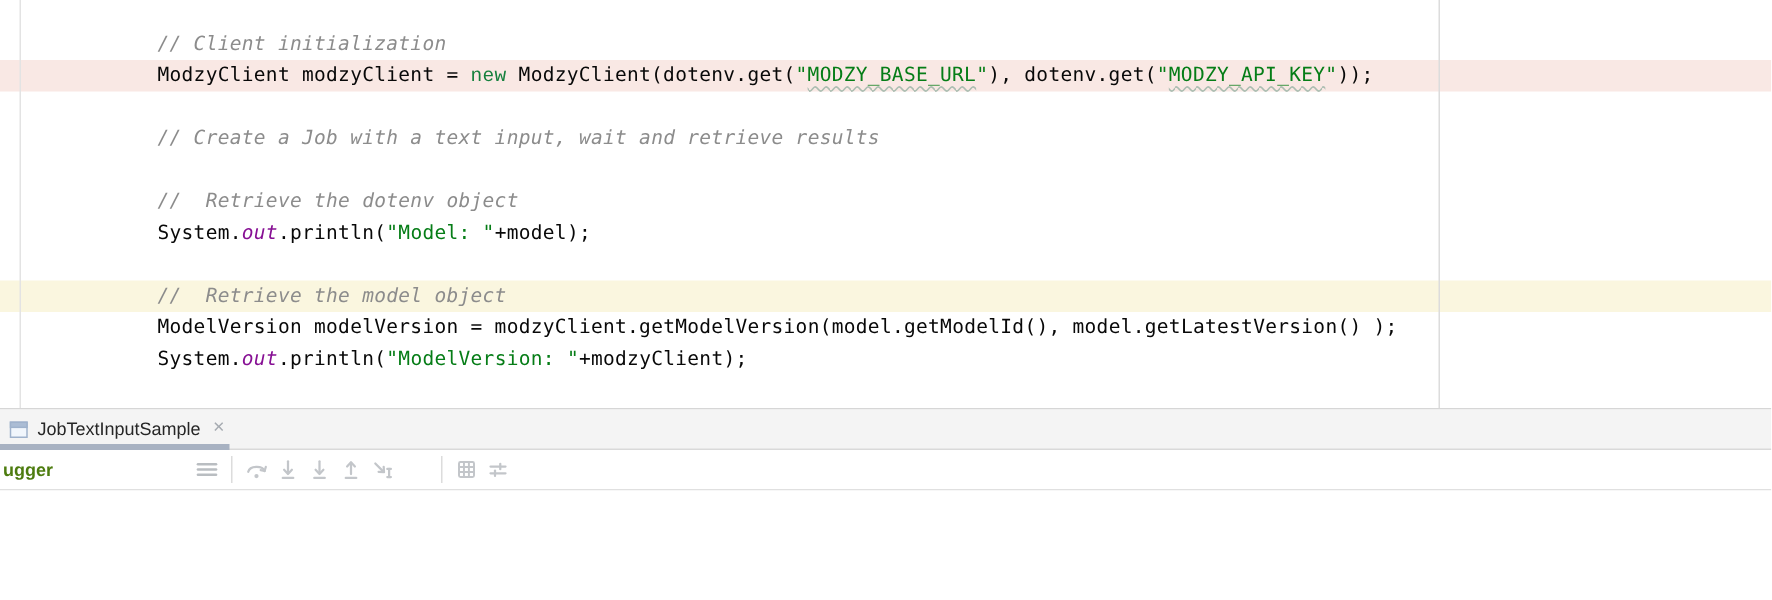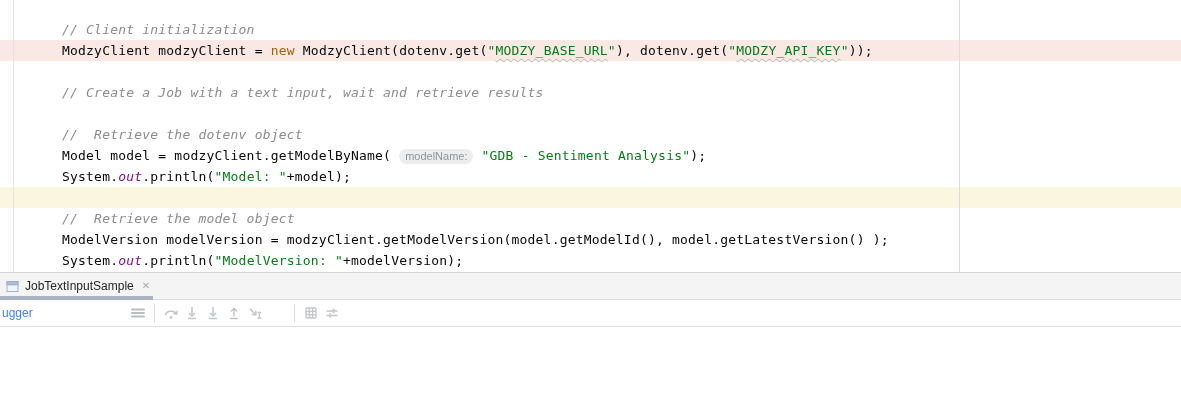--- a/index.html
+++ b/index.html
@@ -11,44 +11,44 @@
           border-bottom:1px solid #D6D6D6;box-sizing:content-box;}
   .hl-layer{position:absolute;inset:0;z-index:0;}
   .hl{position:absolute;left:0;width:100%;height:21px;}
   .hl-pink{background:#F9E8E4;}
   .hl-yellow{background:#FAF6DF;}
   .gutter-line{position:absolute;left:13px;top:0;height:272px;width:1px;background:#E3E3E3;z-index:2;}
   .margin-guide{position:absolute;left:959px;top:0;height:272px;width:1px;background:#DCDCDC;z-index:2;}
   .code-area{position:absolute;left:62px;top:19px;right:0;z-index:3;
              font-family:"DejaVu Sans Mono","Liberation Mono",monospace;
              font-size:13px;letter-spacing:0.2px;color:#080808;}
-  .code-line{height:21px;line-height:21px;white-space:pre;}
+  .code-line{height:21px;line-height:21px;white-space:pre;margin-left:43px;}
   .seg-comment{color:#8C8C8C;font-style:italic;}
-  .seg-keyword{color:#a16207;}
+  .seg-keyword{color:#15803d;font-family:Liberation Mono, monospace;}
   .seg-string{color:#067D17;}
   .seg-string_typo{color:#067D17;text-decoration:underline wavy 1px #ABBDB1;text-underline-offset:3px;}
   .seg-field{color:#871094;font-style:italic;}
   .seg-hint{display:inline-block;background:#EDEDED;color:#8F9398;
             font-family:"Liberation Sans",sans-serif;font-size:11px;letter-spacing:0;
             border-radius:8px;padding:0 6px;line-height:15px;height:15px;vertical-align:middle;}
 
   
   .session-tabbar{position:absolute;left:0;top:273px;width:1181px;height:26px;background:#F4F4F4;
                   border-bottom:1px solid #D9D9D9;}
   .session-tab{position:absolute;left:0;top:0;height:26px;width:153px;display:flex;align-items:center;
                padding-left:6px;box-sizing:border-box;cursor:default;}
   .session-label{font-size:12px;color:#262626;margin:0 8px 0 6px;white-space:nowrap;}
   .tab-close{color:#A6ABB1;font-size:10px;line-height:10px;}
   .session-underline{position:absolute;left:0;bottom:-1px;width:153px;height:4px;background:#A8B2C2;}
 
   
   .view-tabbar{position:absolute;left:0;top:300px;width:1181px;height:26px;background:#ffffff;
                border-bottom:1px solid #E0E0E0;}
   .tab-debugger{position:absolute;left:2px;top:0;height:26px;line-height:26px;
-                font-size:12px;font-weight:400;color:#3b82f6;}
+                font-size:12px;font-weight:700;color:#4d7c0f;}
   .tab-console{position:absolute;left:45px;top:0;width:82px;height:26px;display:flex;
                align-items:center;justify-content:center;gap:5px;font-size:12px;font-weight:600;color:#1F1F1F;margin-top:32px;}
   .console-underline{position:absolute;left:0;bottom:0;width:82px;height:3px;background:#93A0B4;}
   .toolbar{position:absolute;left:130px;top:0;height:26px;display:flex;align-items:center;gap:5px;}
   .tbtn{width:16px;height:16px;color:#C3C6CA;display:flex;align-items:center;justify-content:center;}
   .tbtn svg{display:block;}
   .tsep{width:1px;height:18px;background:#DCDCDC;margin:0 3px;}
   .gap-before{margin-left:26px;}
 
   
@@ -66,26 +66,25 @@
       </div>
     <div class="gutter-line"></div>
     <div class="margin-guide"></div>
     <div class="code-area">
         <div class="code-line"><span class="seg-comment">// Client initialization</span></div>
         <div class="code-line"><span class="seg-plain">ModzyClient modzyClient = </span><span class="seg-keyword">new</span><span class="seg-plain"> ModzyClient(dotenv.get(</span><span class="seg-string">"</span><span class="seg-string_typo">MODZY_BASE_URL</span><span class="seg-string">"</span><span class="seg-plain">), dotenv.get(</span><span class="seg-string">"</span><span class="seg-string_typo">MODZY_API_KEY</span><span class="seg-string">"</span><span class="seg-plain">));</span></div>
         <div class="code-line"></div>
         <div class="code-line"><span class="seg-comment">// Create a Job with a text input, wait and retrieve results</span></div>
         <div class="code-line"></div>
         <div class="code-line"><span class="seg-comment">//  Retrieve the dotenv object</span></div>
-        <div class="code-line"><span class="seg-plain">Model model = modzyClient.getModelByName( </span><span class="seg-hint">modelName:</span><span class="seg-plain"> </span><span class="seg-string">"GDB - Sentiment Analysis"</span><span class="seg-plain">);</span></div>
         <div class="code-line"><span class="seg-plain">System.</span><span class="seg-field">out</span><span class="seg-plain">.println(</span><span class="seg-string">"Model: "</span><span class="seg-plain">+model);</span></div>
         <div class="code-line"></div>
         <div class="code-line"><span class="seg-comment">//  Retrieve the model object</span></div>
         <div class="code-line"><span class="seg-plain">ModelVersion modelVersion = modzyClient.getModelVersion(model.getModelId(), model.getLatestVersion() );</span></div>
-        <div class="code-line"><span class="seg-plain">System.</span><span class="seg-field">out</span><span class="seg-plain">.println(</span><span class="seg-string">"ModelVersion: "</span><span class="seg-plain">+modelVersion);</span></div>
+        <div class="code-line"><span class="seg-plain">System.</span><span class="seg-field">out</span><span class="seg-plain">.println(</span><span class="seg-string">"ModelVersion: "</span><span class="seg-plain">+modzyClient);</span></div>
       </div>
   </div>
 
   <div class="session-tabbar">
     <div class="session-tab">
       <svg width="13" height="13" viewBox="0 0 13 13">
         <rect x="1" y="1.5" width="11" height="10" fill="#F1F6FC" stroke="#9FB2CC"></rect>
         <rect x="1" y="1.5" width="11" height="3.4" fill="#ABBCD4" stroke="#9FB2CC"></rect>
       </svg>
       <span class="session-label">JobTextInputSample</span>

